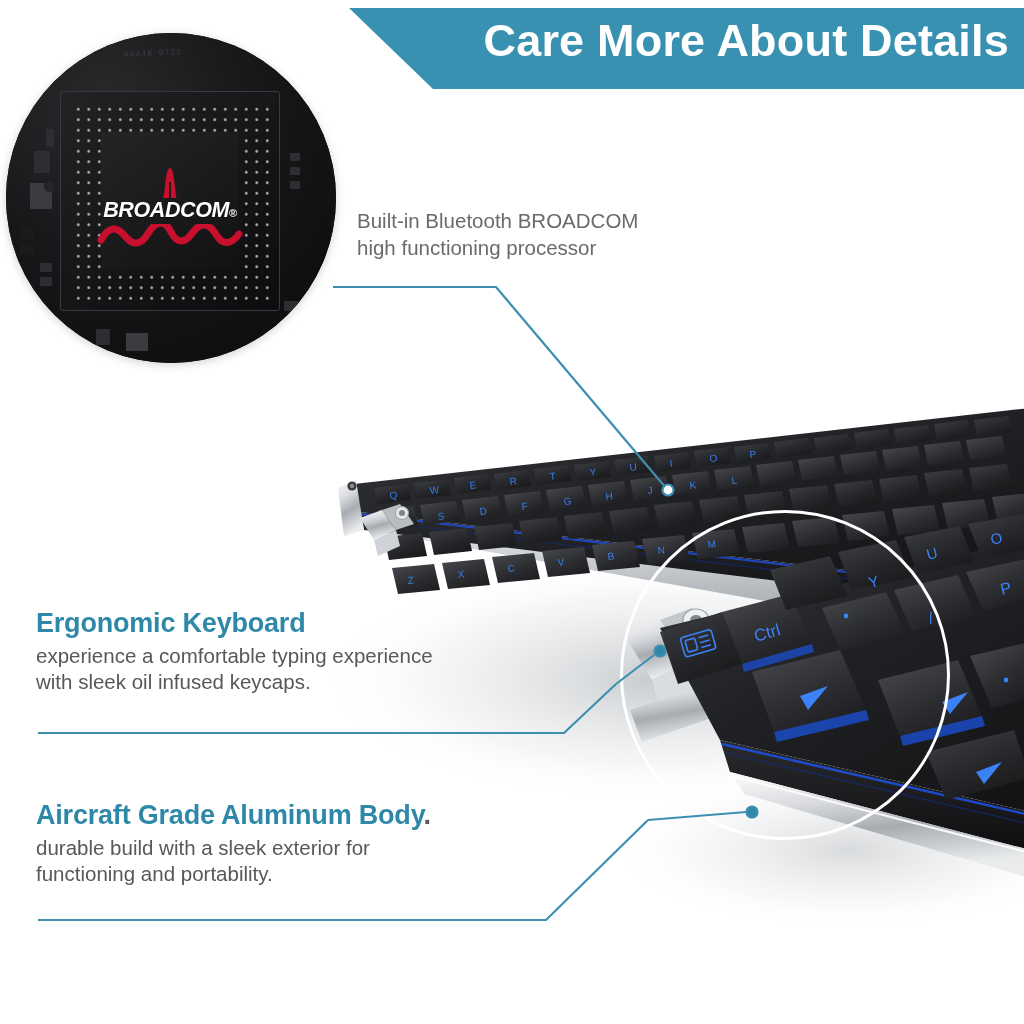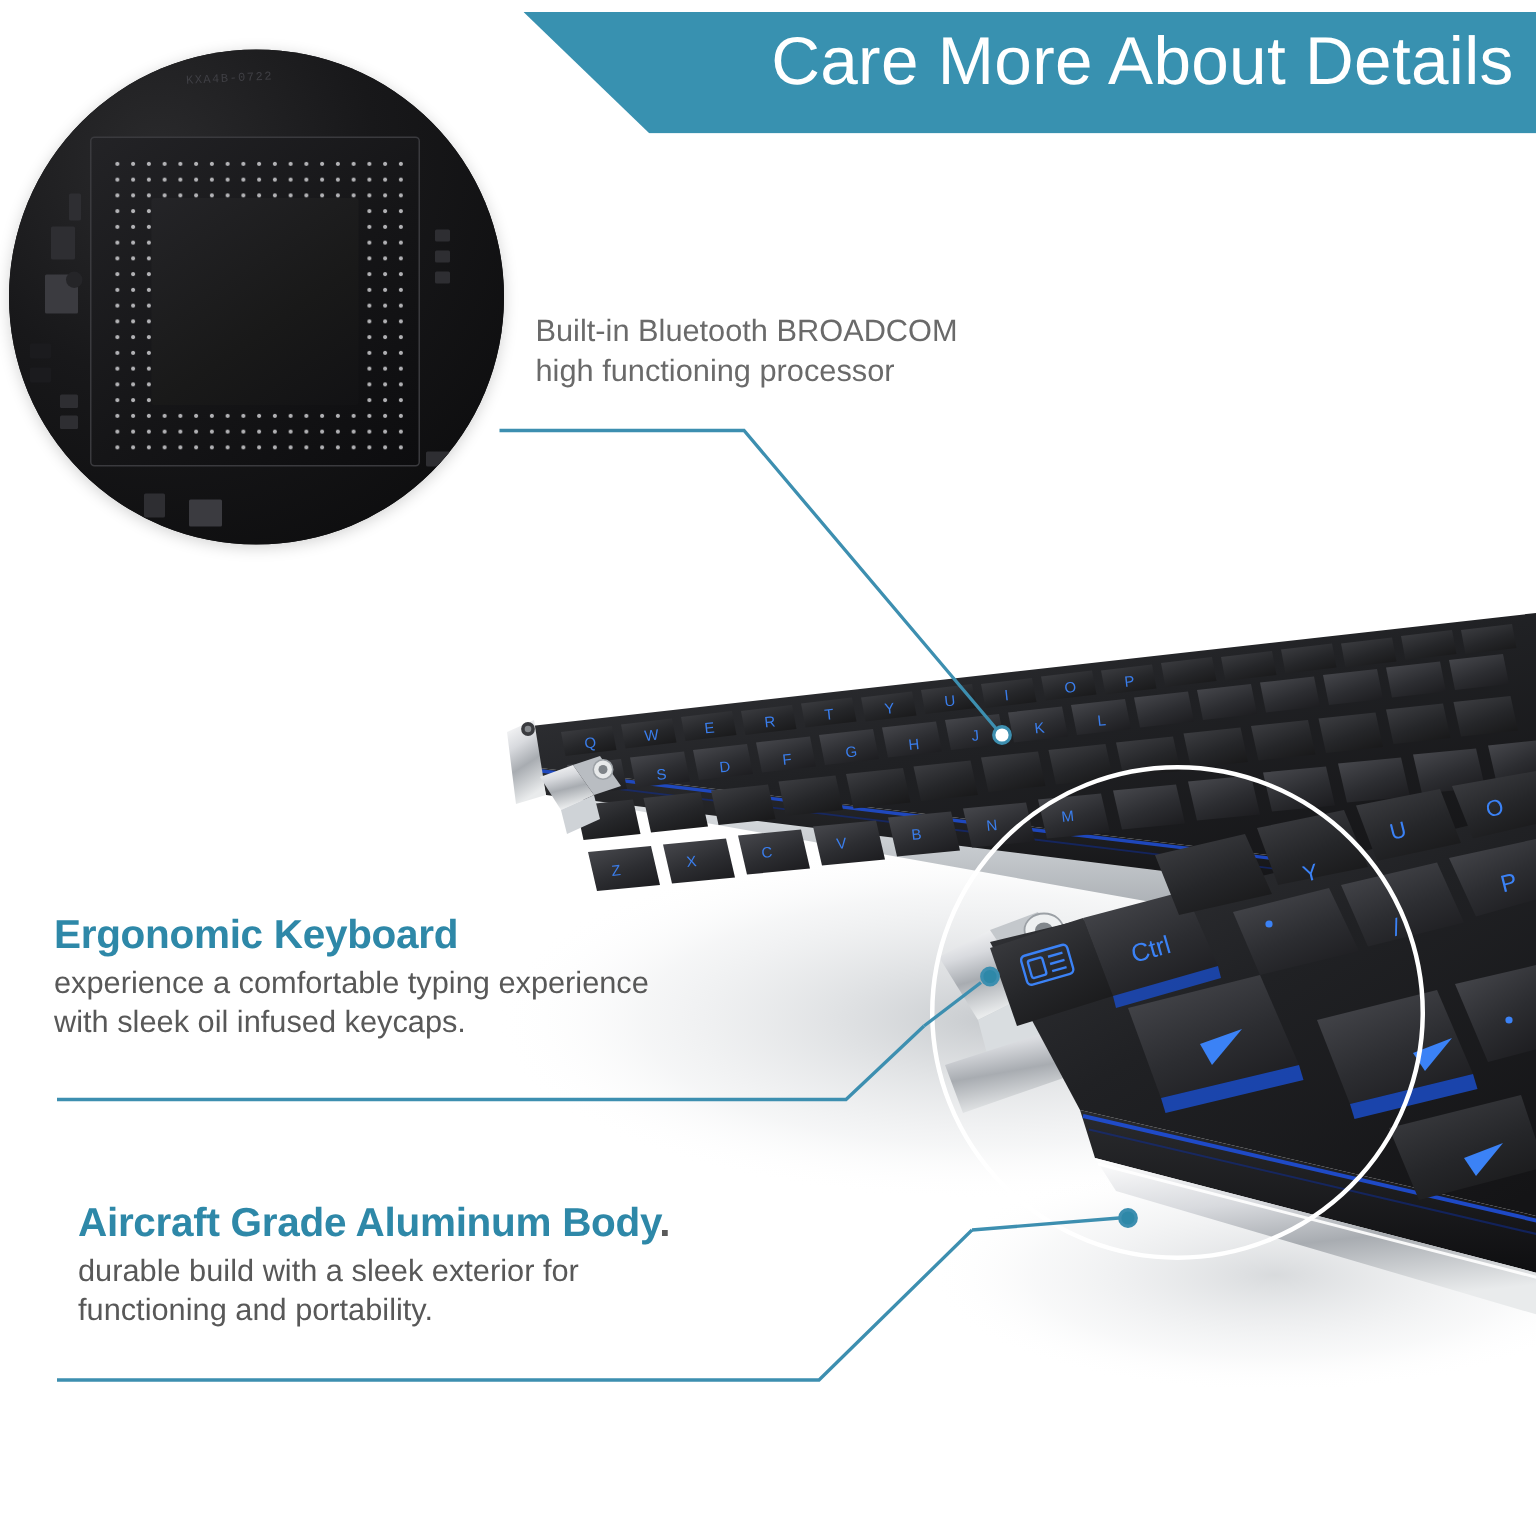--- a/index.html
+++ b/index.html
@@ -34,21 +34,21 @@
     position: absolute;
     left: 0;
     top: 0;
     width: 1009px;
     height: 81px;
     display: flex;
     align-items: center;
     justify-content: flex-end;
     color: #ffffff;
     font-size: 45px;
-    font-weight: normal;
+    font-weight: bold;
     letter-spacing: 0.2px;
     white-space: nowrap;
     font-family: "Liberation Sans", sans-serif;
   }
 
   
   .chip-circle {
     position: absolute;
     left: 6px;
     top: 33px;
@@ -197,21 +197,21 @@
     top: 207px;
     width: 350px;
   }
   .chip-callout .callout-body {
     color: #6a6a6a;
     font-size: 20.5px;
     line-height: 1.32;
   }
 
   .ergo-callout { left: 36px; top: 608px; width: 520px; }
-  .alu-callout  { left: 52px; top: 800px; width: 520px; }
+  .alu-callout  { left: 36px; top: 800px; width: 520px; }
 
   
   .lines {
     position: absolute;
     left: 0; top: 0;
     width: 1024px;
     height: 1024px;
     pointer-events: none;
   }
 </style>
@@ -499,20 +499,31 @@
     <div class="smd" style="left:284px;top:120px;width:10px;height:8px;"></div>
     <div class="smd" style="left:284px;top:134px;width:10px;height:8px;"></div>
     <div class="smd" style="left:284px;top:148px;width:10px;height:8px;"></div>
     <div class="smd" style="left:278px;top:268px;width:26px;height:10px;"></div>
     <div class="smd" style="left:90px;top:296px;width:14px;height:16px;"></div>
     <div class="smd light" style="left:120px;top:300px;width:22px;height:18px;"></div>
 
     <div class="chip-plate">
       <div class="bga"></div>
       <div class="chip-die"></div>
+      <div class="bcm-logo">
+        <svg class="bcm-wave" width="150" height="62" viewBox="0 0 150 62" xmlns="http://www.w3.org/2000/svg">
+          <path d="M 68 46 C 70 46 70 16 75 16 C 80 16 80 46 82 46 L 76 46 L 76 30 L 74 30 L 74 46 Z" fill="#c8102e"></path>
+        </svg>
+        <div class="bcm-word">
+          <span>BROADCOM</span><sup>®</sup>
+        </div>
+        <svg width="150" height="26" viewBox="0 0 150 26" style="display:block;margin-top:1px;" xmlns="http://www.w3.org/2000/svg">
+          <path d="M 6 16 C 14 2 22 2 30 12 C 38 22 46 22 54 8 C 62 -4 70 -4 76 8 C 82 20 90 20 98 8 C 106 -2 114 -2 122 12 C 128 21 136 21 144 10" fill="none" stroke="#c8102e" stroke-width="7" stroke-linecap="round"></path>
+        </svg>
+      </div>
     </div>
   </div>
 
   <svg class="lines" viewBox="0 0 1024 1024" xmlns="http://www.w3.org/2000/svg">
 
     <g stroke="#3d8fb0" stroke-width="2.2" fill="none">
       <path d="M 333 287 L 496 287 L 666 488"></path>
       <circle cx="668" cy="490" r="5.5" stroke-width="2.2" fill="#ffffff"></circle>
     </g>
 

